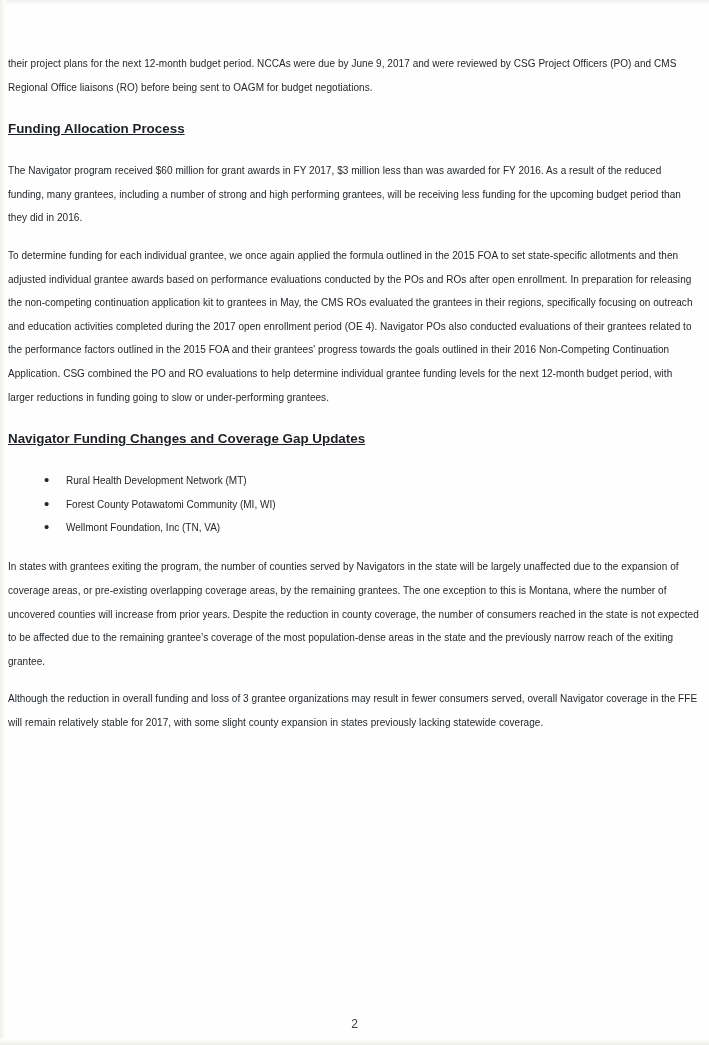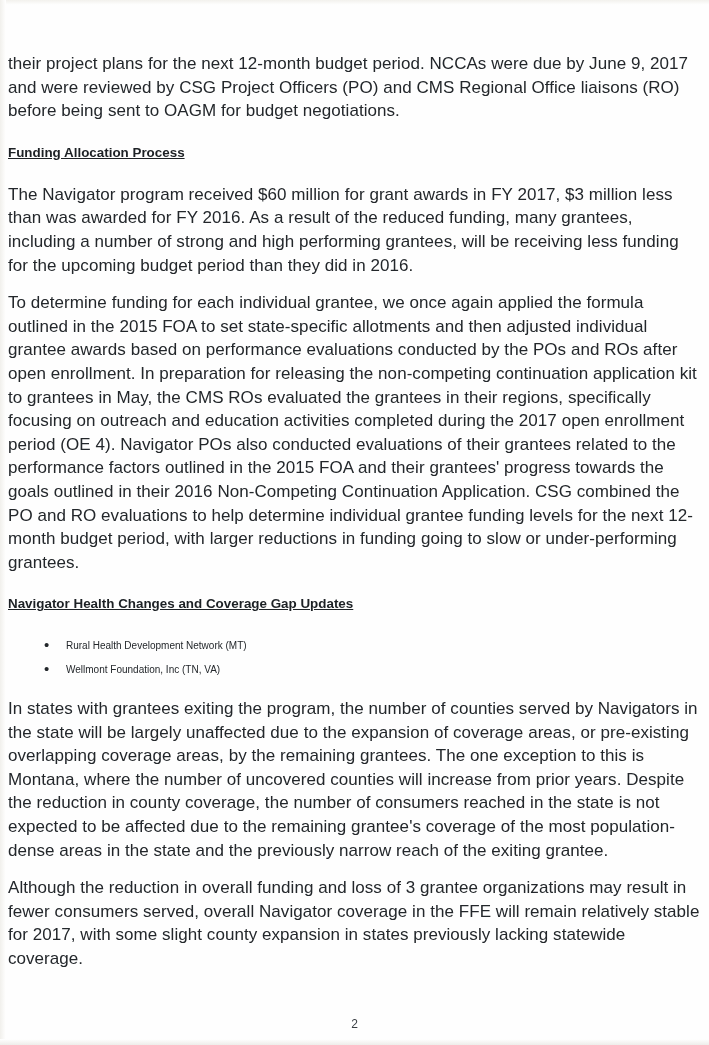--- a/index.html
+++ b/index.html
@@ -19,21 +19,21 @@
     overflow: hidden;
   }
   .content {
     position: absolute;
     left: 8px;
     top: 52px;
     width: 692px;
   }
   p.body-text {
     margin: 0 0 14px 0;
-    font-size: 17px;
+    font-size: 10px;
     line-height: 23.6px;
     color: #23272b;
     text-align: left;
     letter-spacing: 0.05px;
   }
   h3.section-heading {
     margin: 6px 0 14px 0;
     font-size: 13.4px;
     line-height: 20px;
     font-weight: bold;
@@ -104,26 +104,27 @@
 
     <div class="heading-wrap">
       <h3 class="section-heading">Funding Allocation Process</h3>
     </div>
 
     <p class="body-text">The Navigator program received $60 million for grant awards in FY 2017, $3 million less than was awarded for FY 2016. As a result of the reduced funding, many grantees, including a number of strong and high performing grantees, will be receiving less funding for the upcoming budget period than they did in 2016.</p>
 
     <p class="body-text">To determine funding for each individual grantee, we once again applied the formula outlined in the 2015 FOA to set state-specific allotments and then adjusted individual grantee awards based on performance evaluations conducted by the POs and ROs after open enrollment. In preparation for releasing the non-competing continuation application kit to grantees in May, the CMS ROs evaluated the grantees in their regions, specifically focusing on outreach and education activities completed during the 2017 open enrollment period (OE 4). Navigator POs also conducted evaluations of their grantees related to the performance factors outlined in the 2015 FOA and their grantees' progress towards the goals outlined in their 2016 Non-Competing Continuation Application. CSG combined the PO and RO evaluations to help determine individual grantee funding levels for the next 12-month budget period, with larger reductions in funding going to slow or under-performing grantees.</p>
 
     <div class="heading-wrap">
-      <h3 class="section-heading">Navigator Health Changes and Coverage Gap Updates</h3>
+      <h3 class="section-heading">Navigator Funding Changes and Coverage Gap Updates</h3>
     </div>
 
 
     <ul class="bullet-list">
       <li>Rural Health Development Network (MT)</li>
+      <li>Forest County Potawatomi Community (MI, WI)</li>
       <li>Wellmont Foundation, Inc (TN, VA)</li>
     </ul>
 
     <p class="body-text">In states with grantees exiting the program, the number of counties served by Navigators in the state will be largely unaffected due to the expansion of coverage areas, or pre-existing overlapping coverage areas, by the remaining grantees. The one exception to this is Montana, where the number of uncovered counties will increase from prior years. Despite the reduction in county coverage, the number of consumers reached in the state is not expected to be affected due to the remaining grantee's coverage of the most population-dense areas in the state and the previously narrow reach of the exiting grantee.</p>
 
     <p class="body-text">Although the reduction in overall funding and loss of 3 grantee organizations may result in fewer consumers served, overall Navigator coverage in the FFE will remain relatively stable for 2017, with some slight county expansion in states previously lacking statewide coverage.</p>
 
   </div>
 
   <div class="page-number">2</div>

